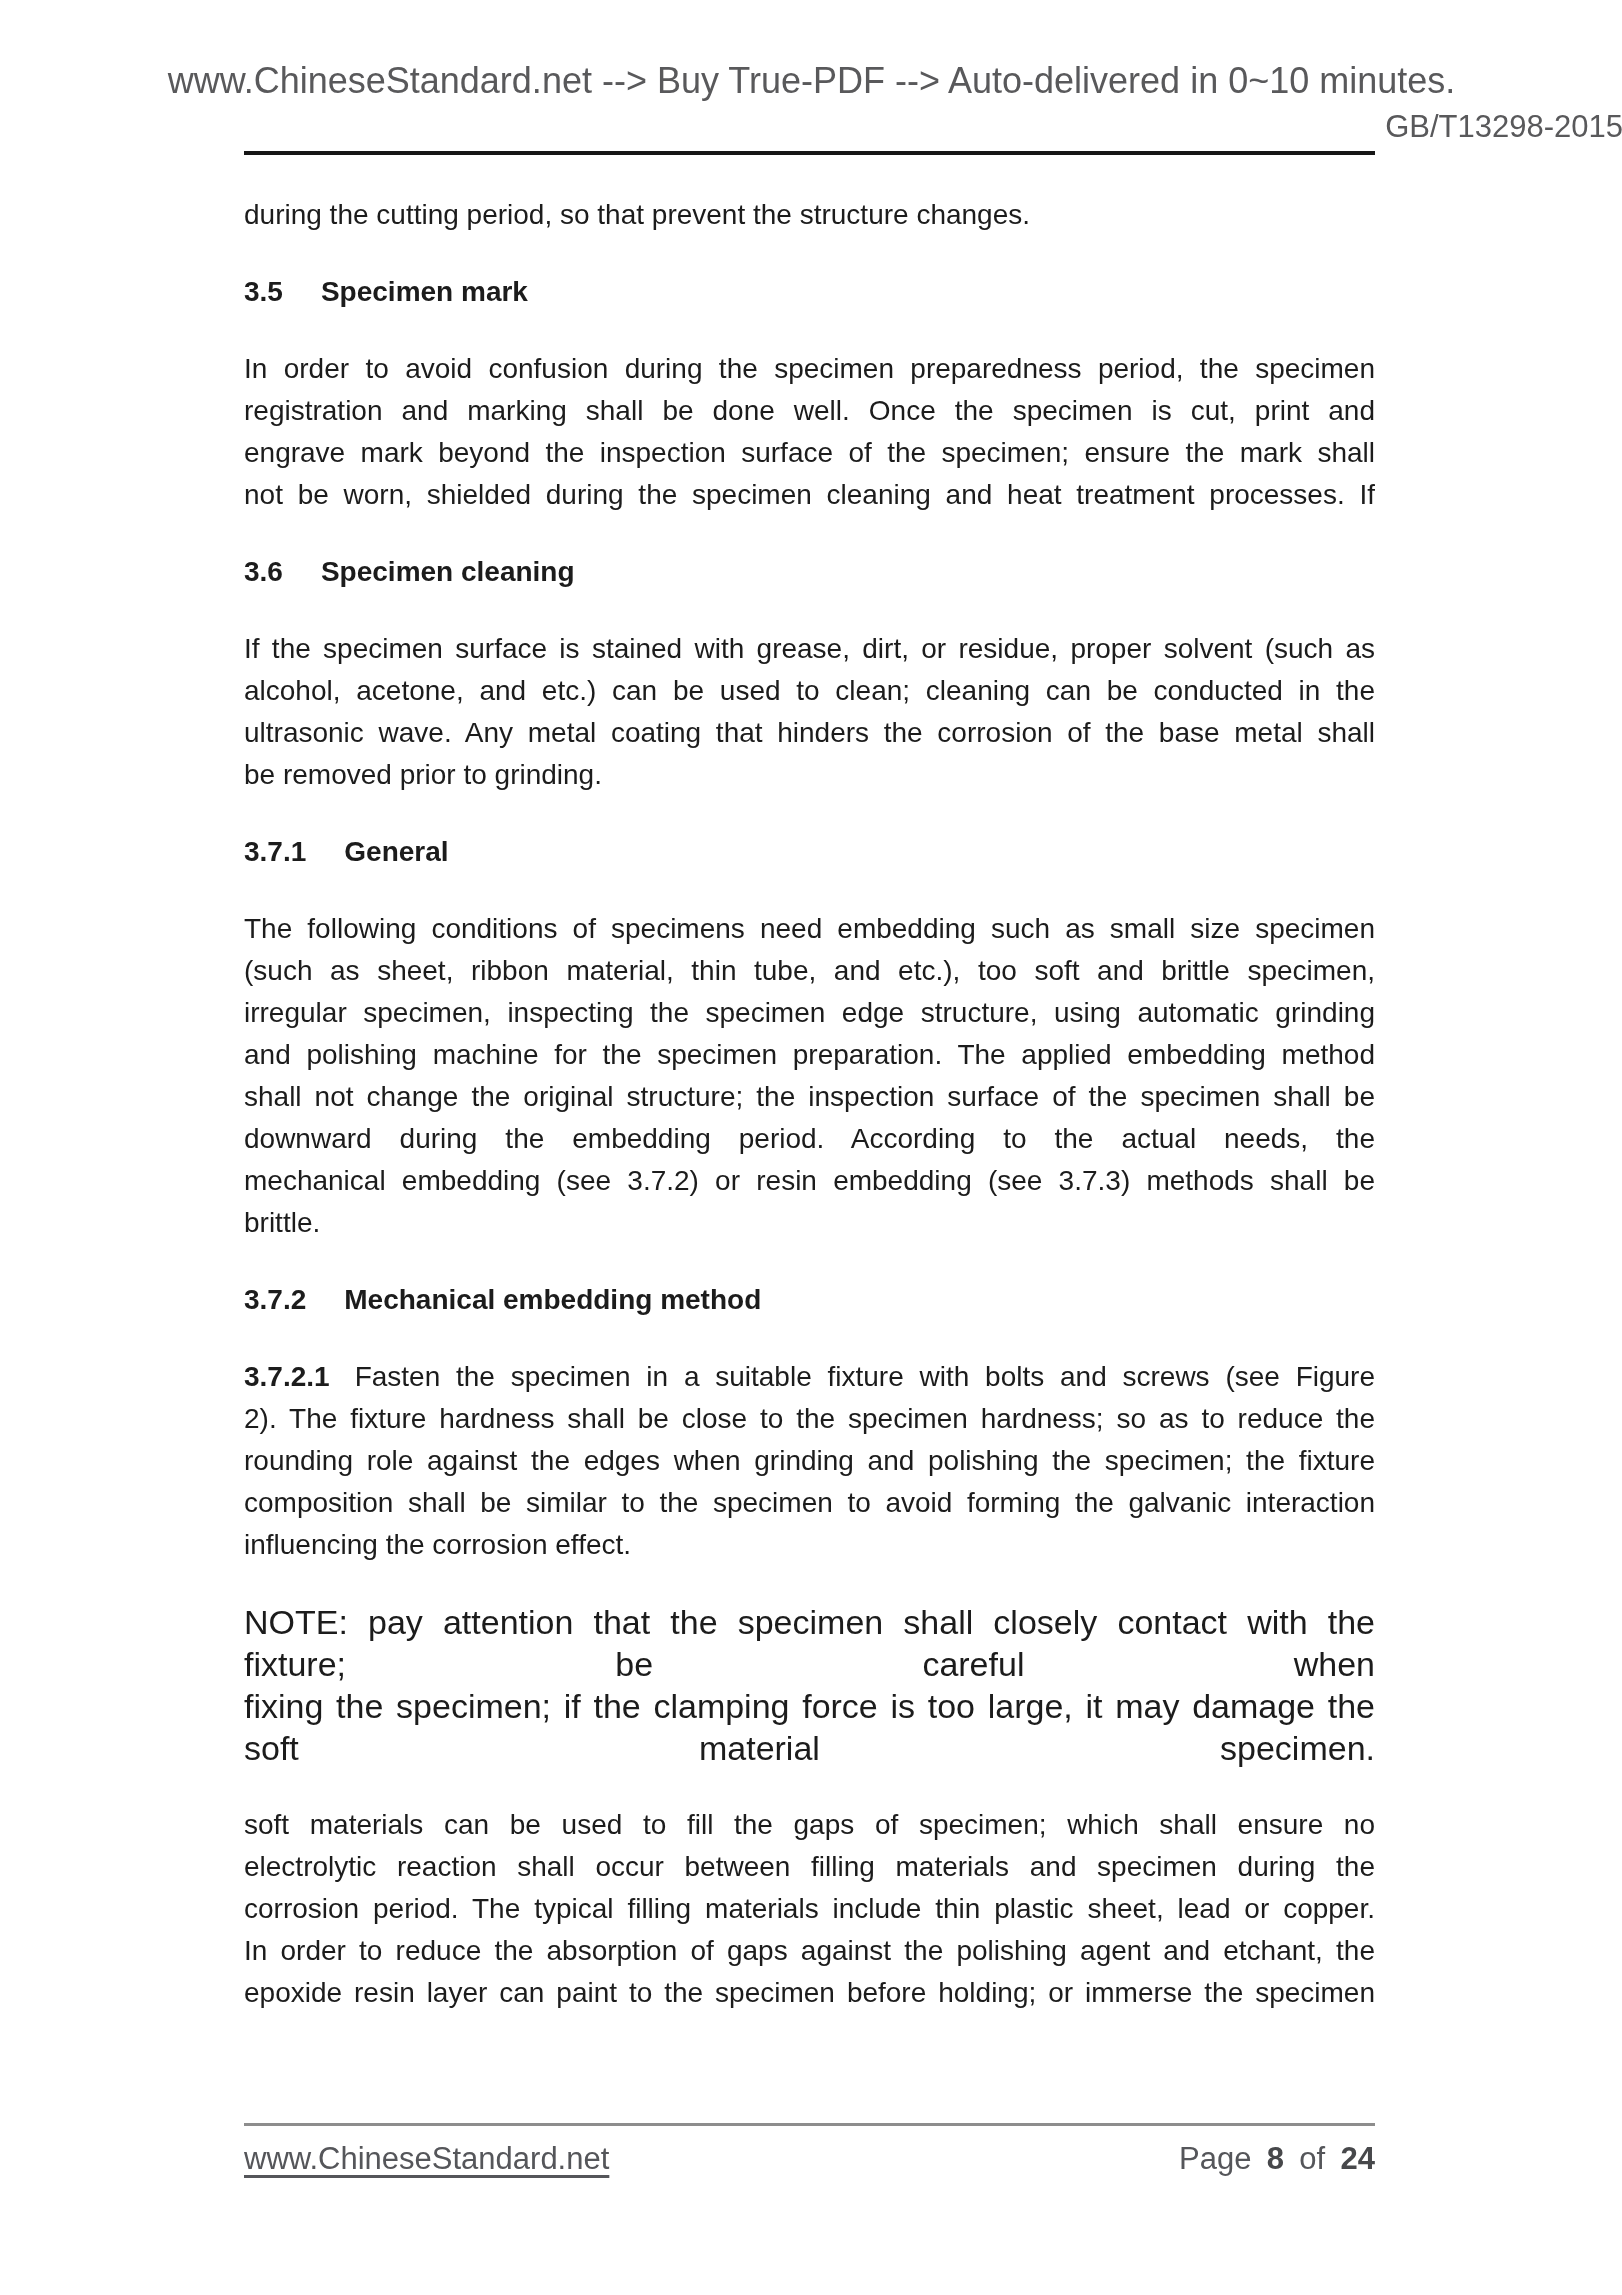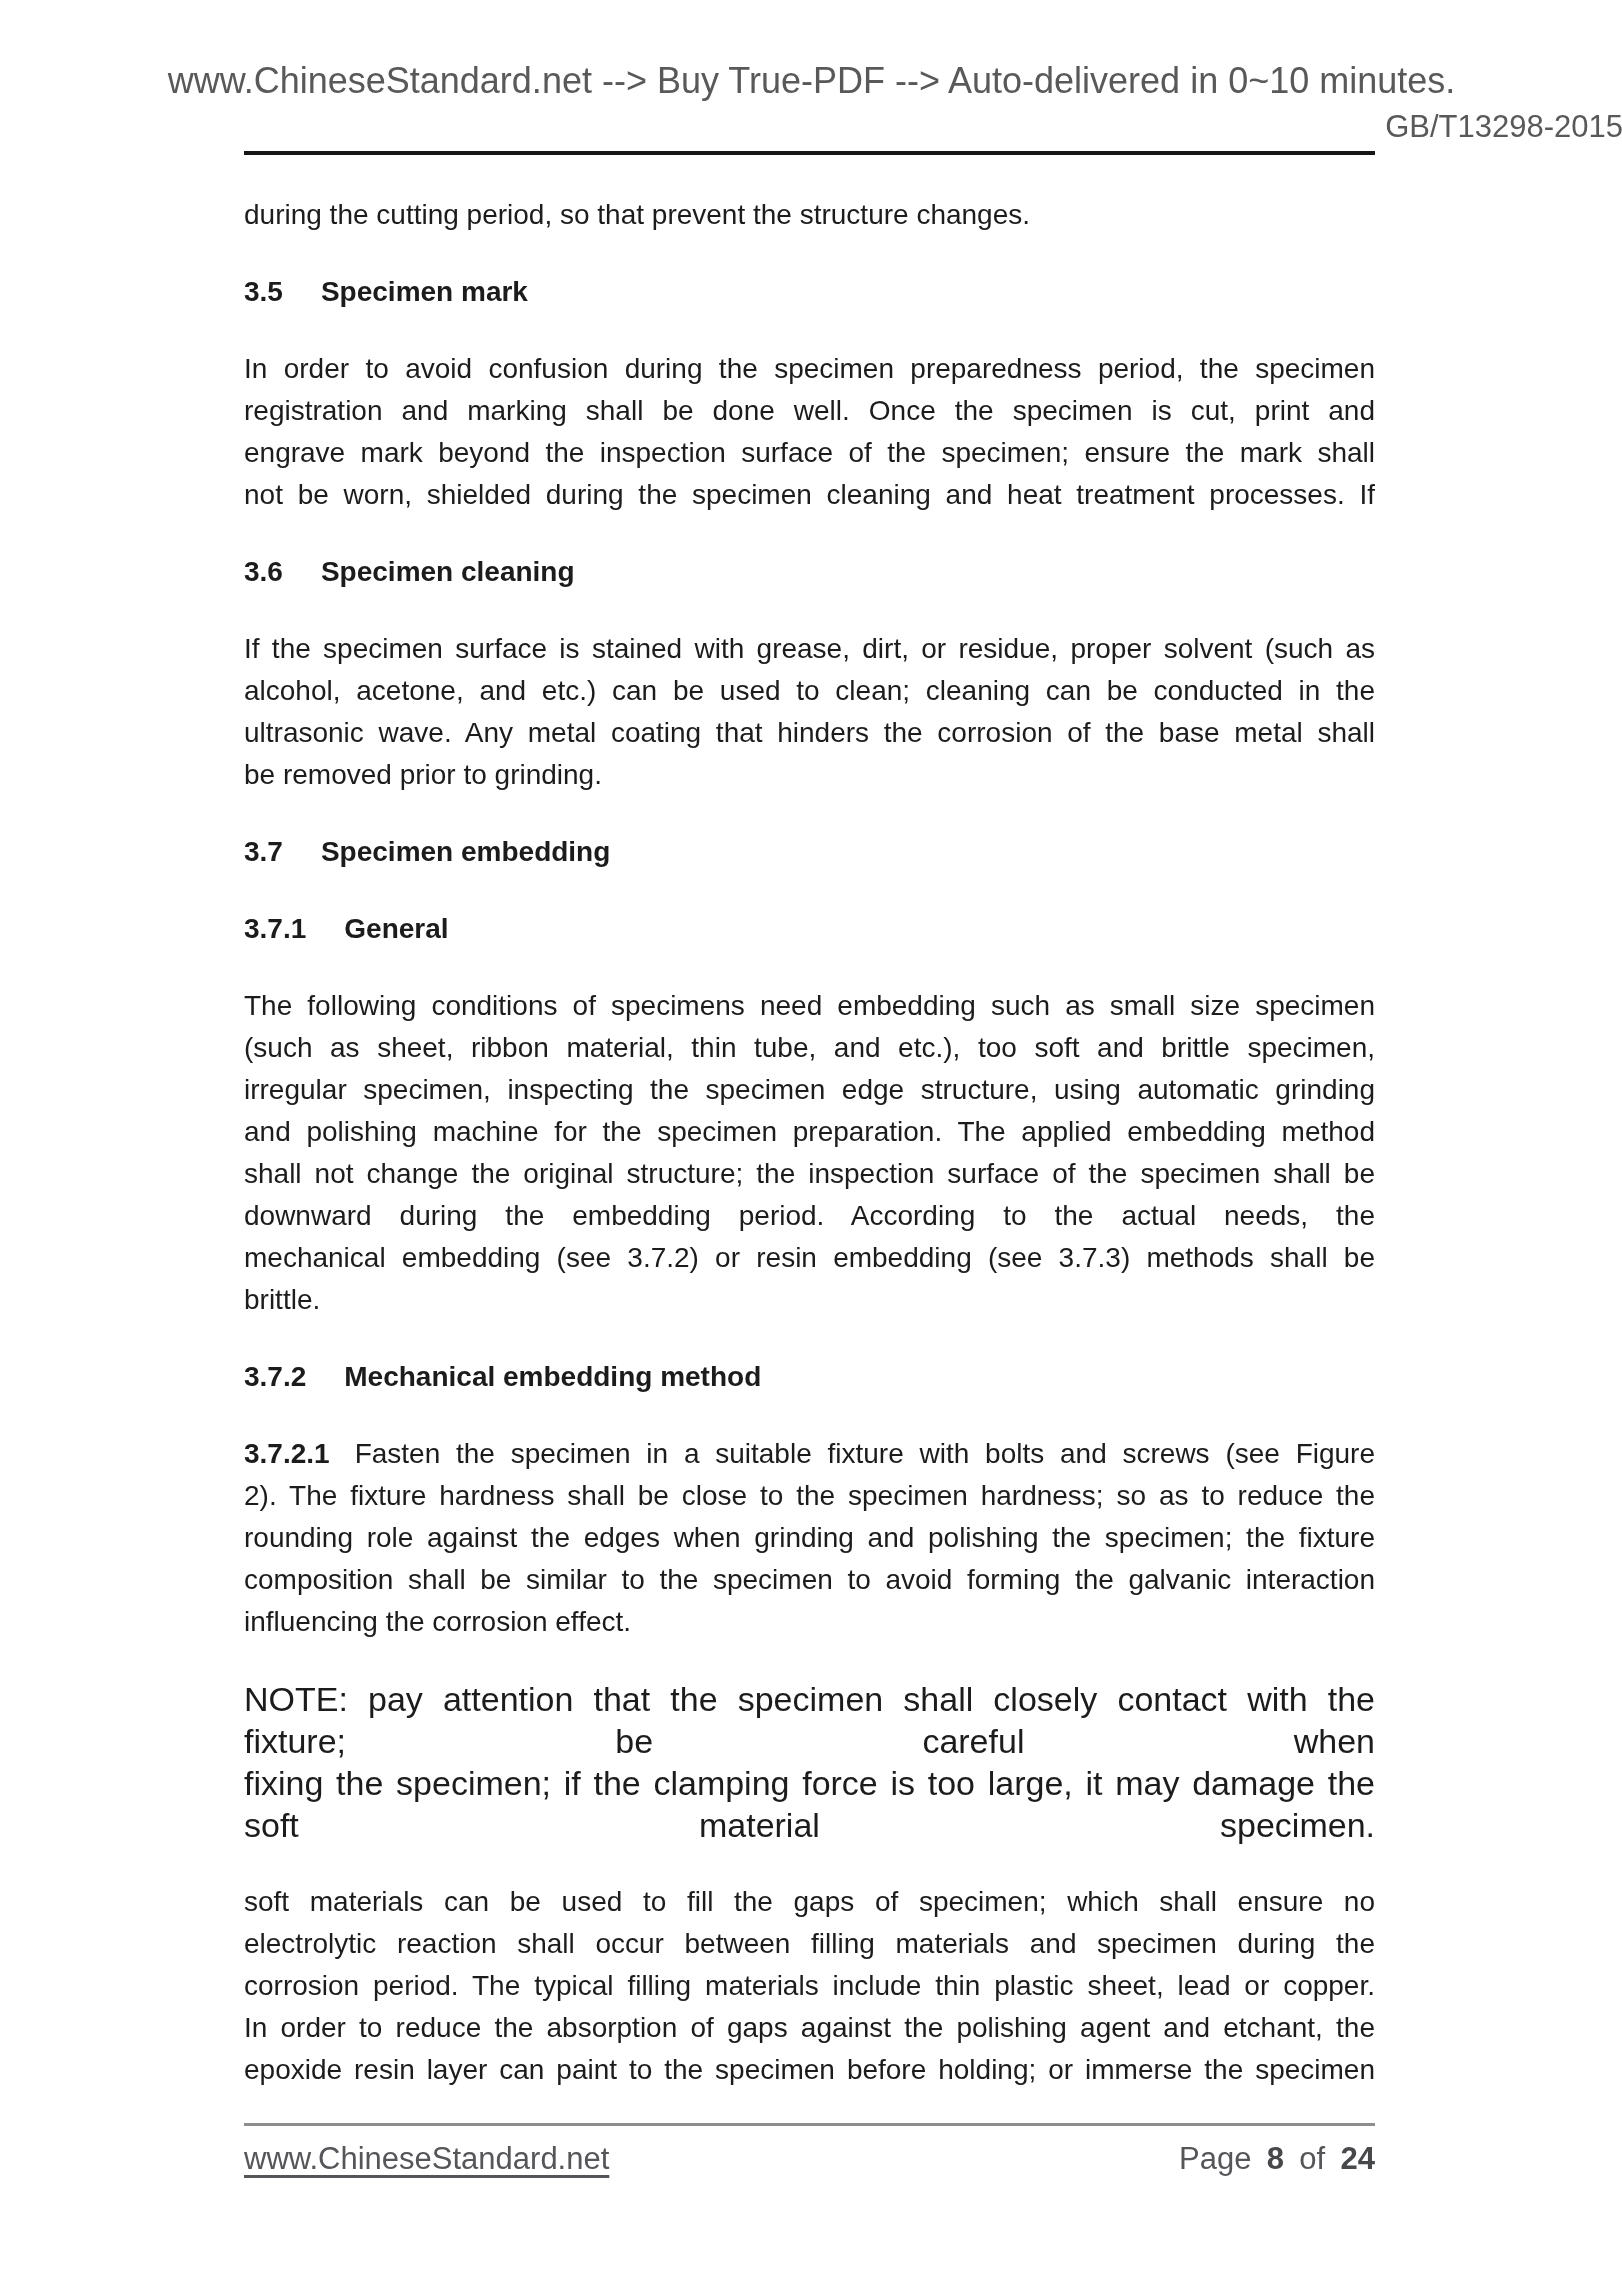--- a/index.html
+++ b/index.html
@@ -110,21 +110,20 @@
         <div class="ln">engrave mark beyond the inspection surface of the specimen; ensure the mark shall</div>
         <div class="ln">not be worn, shielded during the specimen cleaning and heat treatment processes. If</div>
       </div>
       <div class="block heading"><span class="hnum">3.6</span><span>Specimen cleaning</span></div>
       <div class="block para">
         <div class="ln">If the specimen surface is stained with grease, dirt, or residue, proper solvent (such as</div>
         <div class="ln">alcohol, acetone, and etc.) can be used to clean; cleaning can be conducted in the</div>
         <div class="ln">ultrasonic wave. Any metal coating that hinders the corrosion of the base metal shall</div>
         <div class="ln short">be removed prior to grinding.</div>
       </div>
-      <div class="block heading"><span class="hnum">3.7</span><span>Specimen embedding</span></div>
       <div class="block heading"><span class="hnum">3.7.1</span><span>General</span></div>
       <div class="block para">
         <div class="ln">The following conditions of specimens need embedding such as small size specimen</div>
         <div class="ln">(such as sheet, ribbon material, thin tube, and etc.), too soft and brittle specimen,</div>
         <div class="ln">irregular specimen, inspecting the specimen edge structure, using automatic grinding</div>
         <div class="ln">and polishing machine for the specimen preparation. The applied embedding method</div>
         <div class="ln">shall not change the original structure; the inspection surface of the specimen shall be</div>
         <div class="ln">downward during the embedding period. According to the actual needs, the</div>
         <div class="ln">mechanical embedding (see 3.7.2) or resin embedding (see 3.7.3) methods shall be</div>
         <div class="ln short">brittle.</div>

